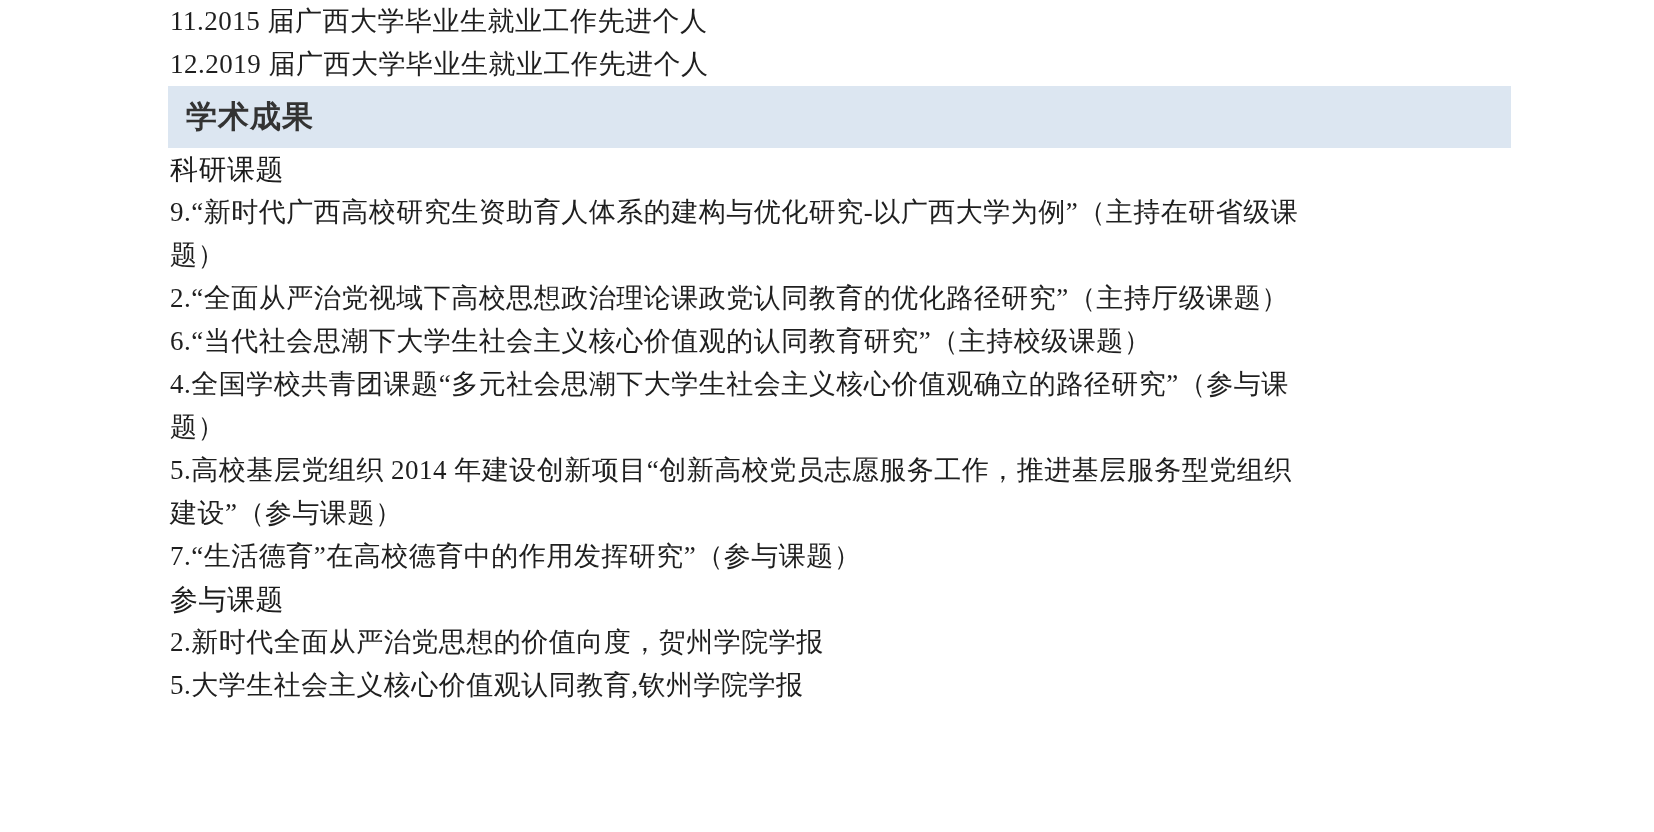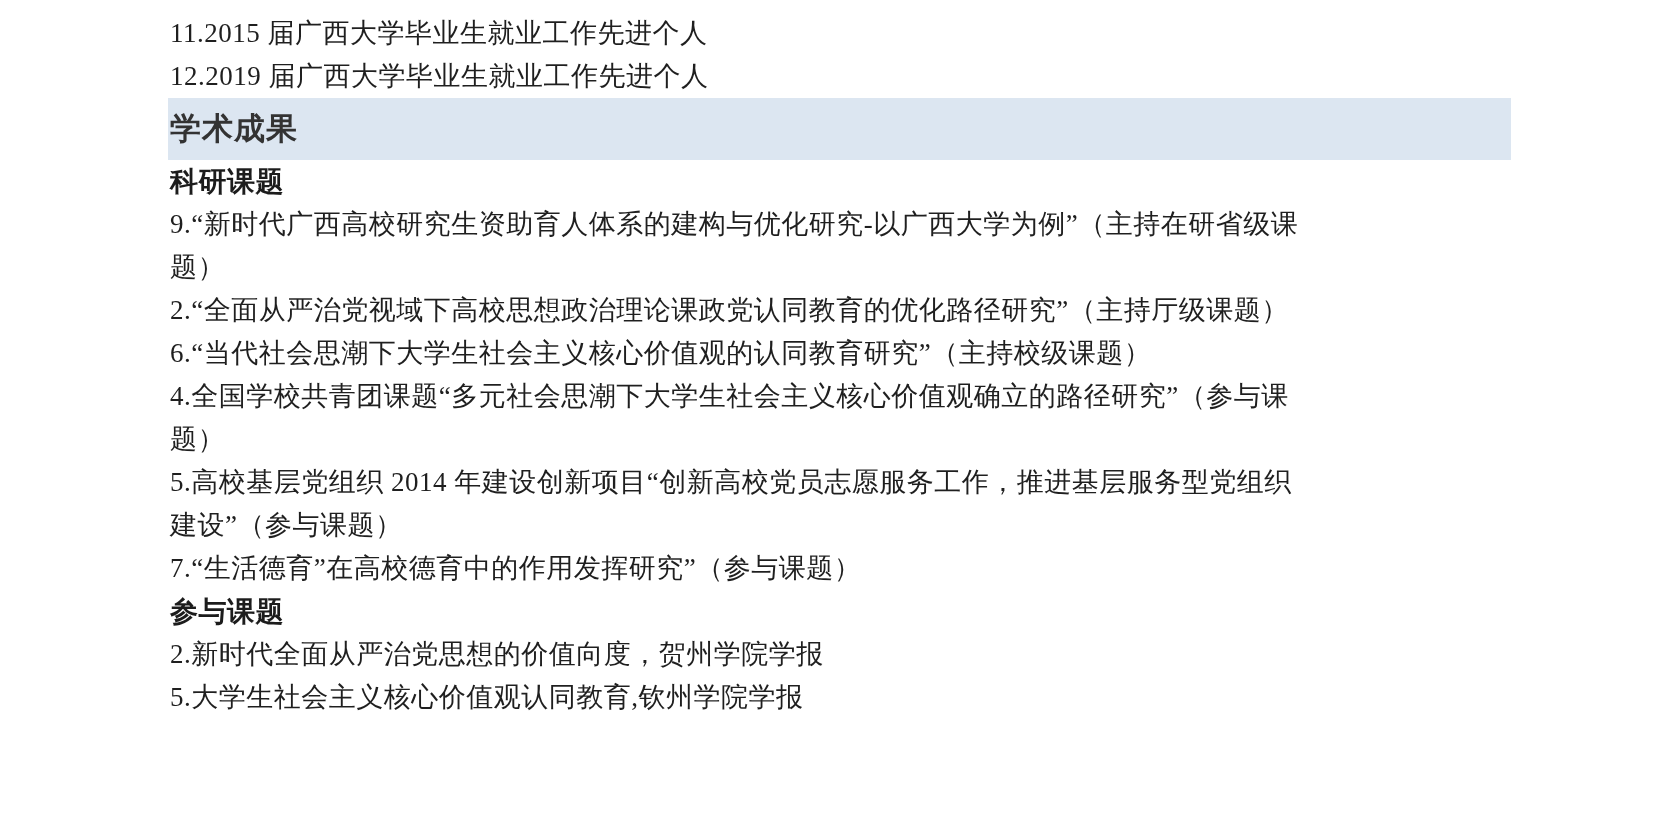--- a/index.html
+++ b/index.html
@@ -12,50 +12,49 @@
     width: 1654px;
     height: 832px;
     background: #ffffff;
     overflow: hidden;
     font-family: "Liberation Serif", serif;
     color: #1f1f1f;
   }
   .content {
     padding-left: 170px;
     padding-top: 0;
-    margin-top: 12px;
   }
   .line {
     font-size: 27px;
     line-height: 43px;
     height: 43px;
     white-space: pre;
     letter-spacing: 0.5px;
   }
   .section-bar {
     margin-left: -2px;
     width: 1343px;
     height: 62px;
     background: #dce6f1;
     display: flex;
     align-items: center;
     box-sizing: border-box;
-    padding-left: 2px;
+    padding-left: 18px;
   }
   .section-title {
     font-family: "Liberation Sans", sans-serif;
     font-weight: bold;
     font-size: 31px;
     color: #333333;
     letter-spacing: 1px;
     white-space: pre;
   }
   .sub-heading {
     font-family: "Liberation Sans", sans-serif;
-    font-weight: bold;
+    font-weight: normal;
     font-size: 28px;
     line-height: 43px;
     height: 43px;
     color: #1c1c1c;
     white-space: pre;
     letter-spacing: 0.5px;
   }
 </style>
 </head>
 <body>

